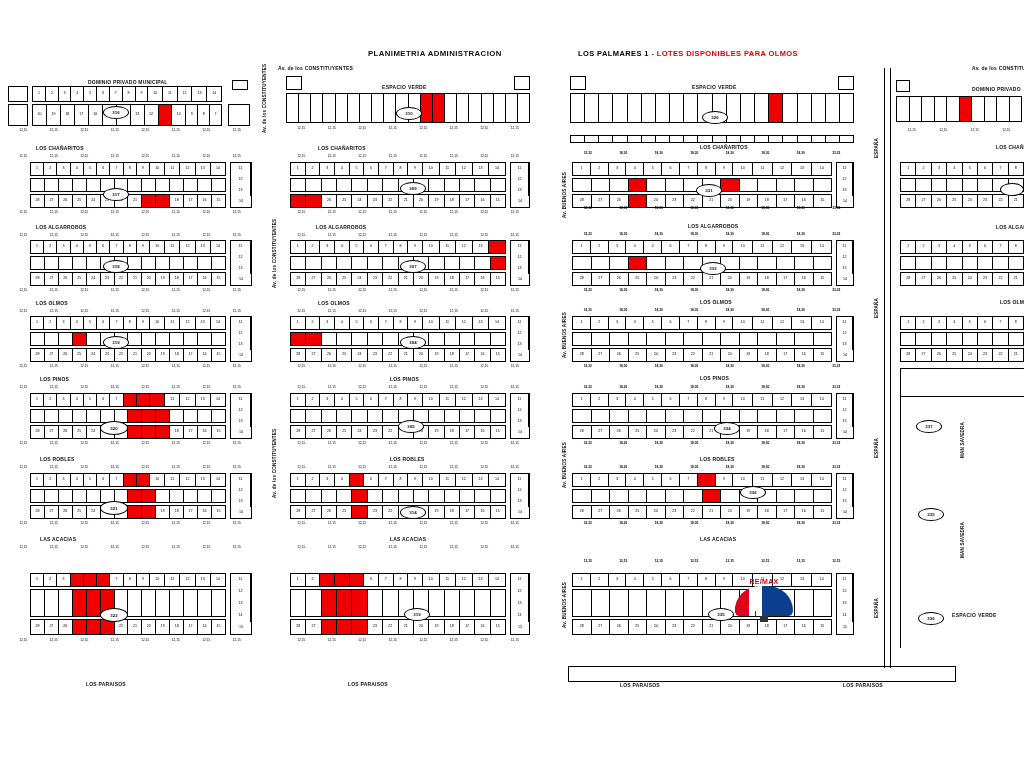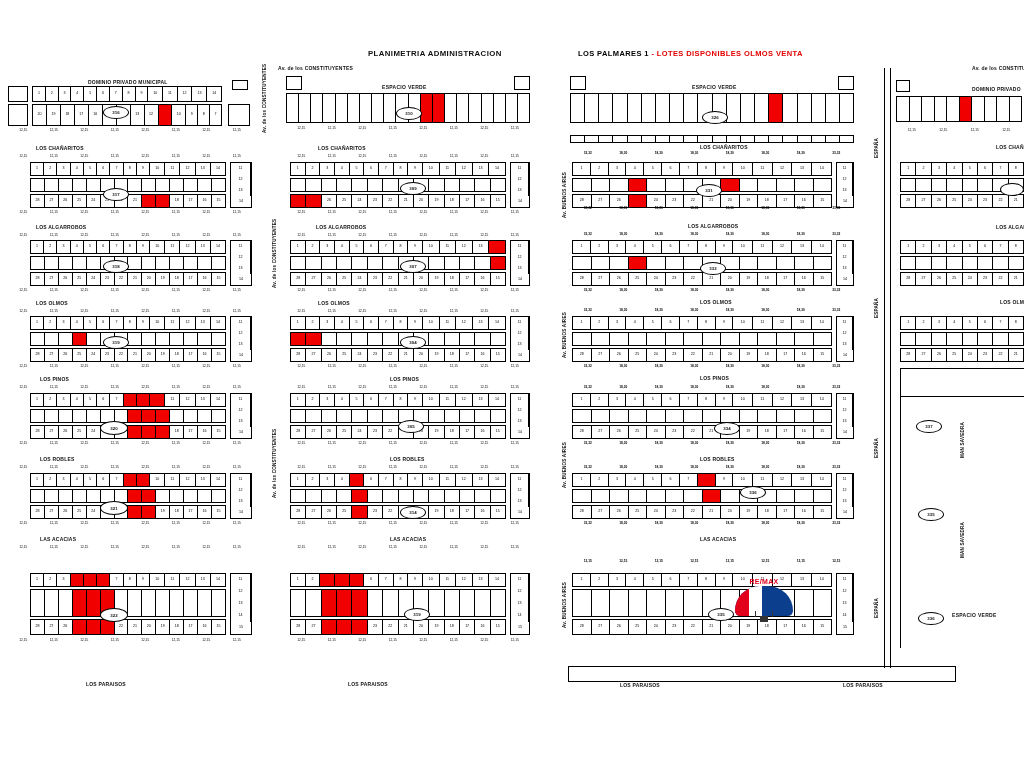--- a/index.html
+++ b/index.html
@@ -43,21 +43,21 @@
 </style>
 </head>
 <body>
 
 <div class="sheet">
   <div class="plan">
 
     <div class="title main">PLANIMETRIA ADMINISTRACION</div>
     <div class="title palm">
       <span>LOS  PALMARES   1</span>
-      <span class="red">- LOTES DISPONIBLES OLMOS VENTA</span>
+      <span class="red">- LOTES DISPONIBLES PARA OLMOS</span>
     </div>
 
     <div class="street" style="left:88px;top:41px;">DOMINIO PRIVADO MUNICIPAL</div>
     <div class="vstreet" style="left:262px;top:95px;">Av. de los CONSTITUYENTES</div>
 
     <div class="row" style="left:8px;top:48px;width:20px;height:16px;">
         <div class="cell"></div>
       </div>
     <div class="row" style="left:32px;top:48px;width:190px;height:16px;">
       <div class="cell">1</div>

